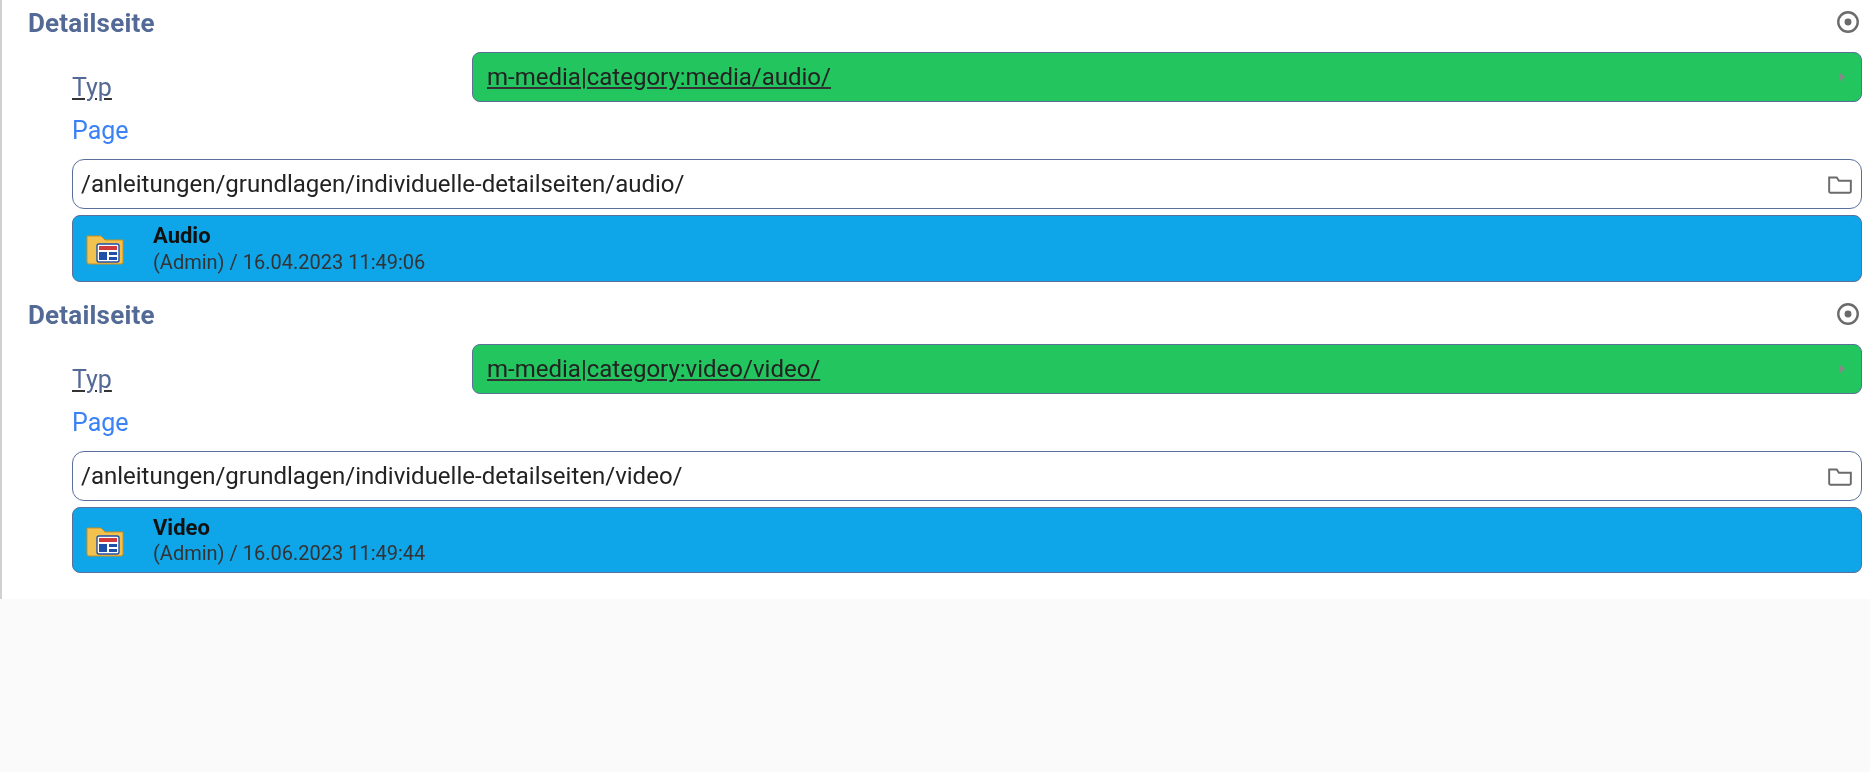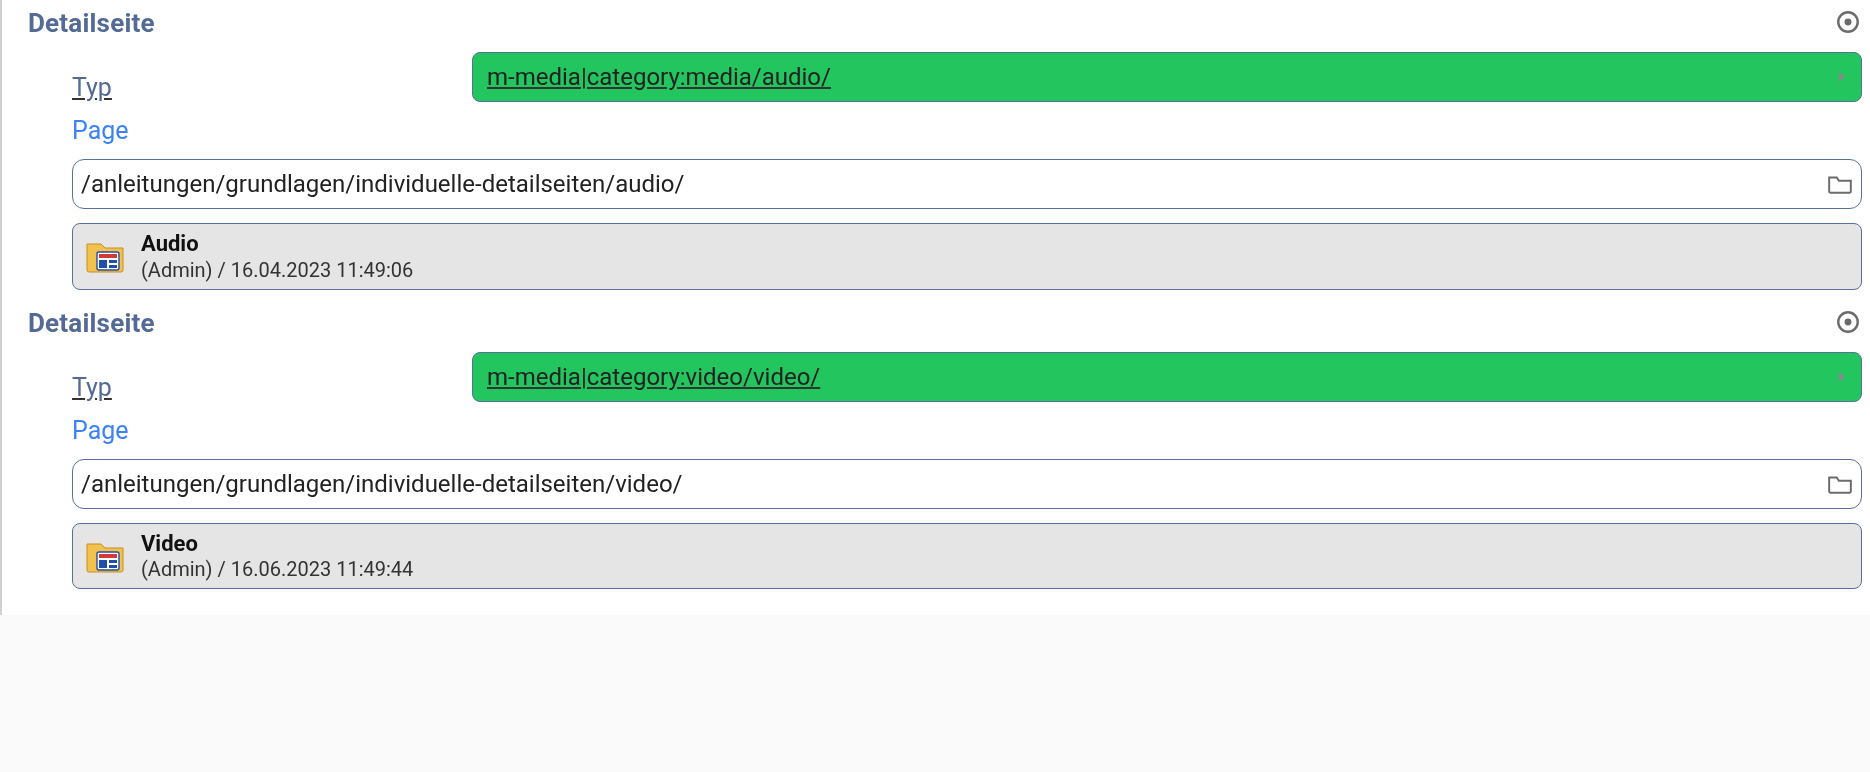--- a/index.html
+++ b/index.html
@@ -107,28 +107,28 @@
   }
   .folder-icon {
     width: 26px;
     height: 22px;
     flex-shrink:0;
     color: #6b6b6b;
   }
   .folder-icon svg { display:block; }
 
   .resource-box {
-    margin-top: 14px;
+    margin-top: 6px;
     border: 1.5px solid #5a6f99;
     border-radius: 8px;
     padding: 6px 12px;
     display: flex;
     align-items: center;
-    gap: 16px;
-    background: #e5e5e5;
+    gap: 28px;
+    background: #0ea5e9;
   }
   .resource-icon {
     width: 40px;
     height: 36px;
     flex-shrink: 0;
   }
   .resource-icon svg { display:block; }
   .resource-texts {
     display: flex;
     flex-direction: column;

